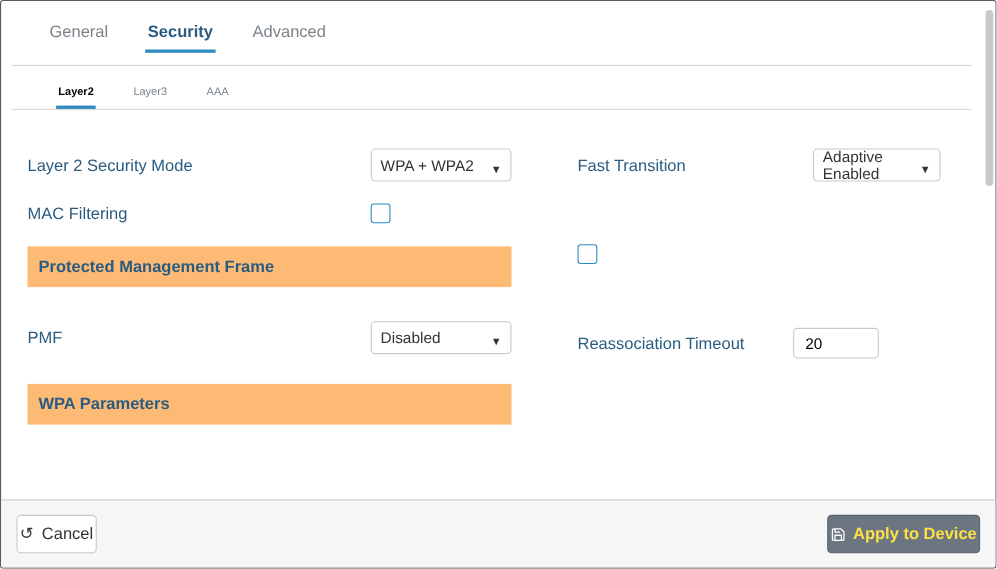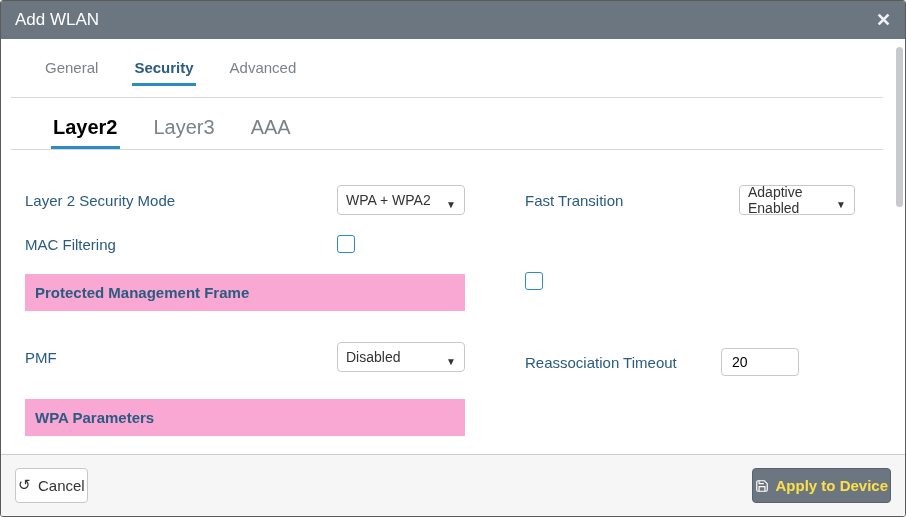--- a/index.html
+++ b/index.html
@@ -76,21 +76,21 @@
   }
   .subtabs-row {
     display: flex;
     align-items: flex-end;
     gap: 32px;
     padding: 12px 10px 0 40px;
     border-bottom: 1px solid #d8d8d8;
     margin: 0 10px;
   }
   .subtab {
-    font-size: 20px;
+    font-size: 10px;
     padding-bottom: 10px;
   }
   .subtab.active {
     color: #000;
     font-weight: 600;
     border-bottom: 3px solid #2e8bc0;
     padding-bottom: 7px;
   }
   
   .content {
@@ -108,21 +108,21 @@
     display: flex;
     align-items: center;
     min-height: 44px;
   }
   .row-label {
     color: #2a5b80;
     flex: 1;
     font-size: 15px;
   }
   .section-header {
-    background: #f9a8d4;
+    background: #fdba74;
     color: #2a5b80;
     font-weight: 700;
     font-size: 15px;
     padding: 10px 10px;
     margin-top: 8px;
     margin-bottom: 24px;
     width: 440px;
   }
   .select {
     width: 128px;
@@ -210,24 +210,20 @@
     width: 14px; height: 14px;
     position: relative;
   }
   .icon-save svg { display:block; }
 </style>
 </head>
 <body>
 
 <div class="modal">
 
-  <div class="modal-header">
-    <span>Add WLAN</span>
-    <span class="close-icon">✕</span>
-  </div>
 
   <div class="modal-body-wrap">
     <div class="modal-body">
 
       <div class="tabs-row">
         <div class="tab">General</div>
         <div class="tab active">Security</div>
         <div class="tab">Advanced</div>
       </div>
 

